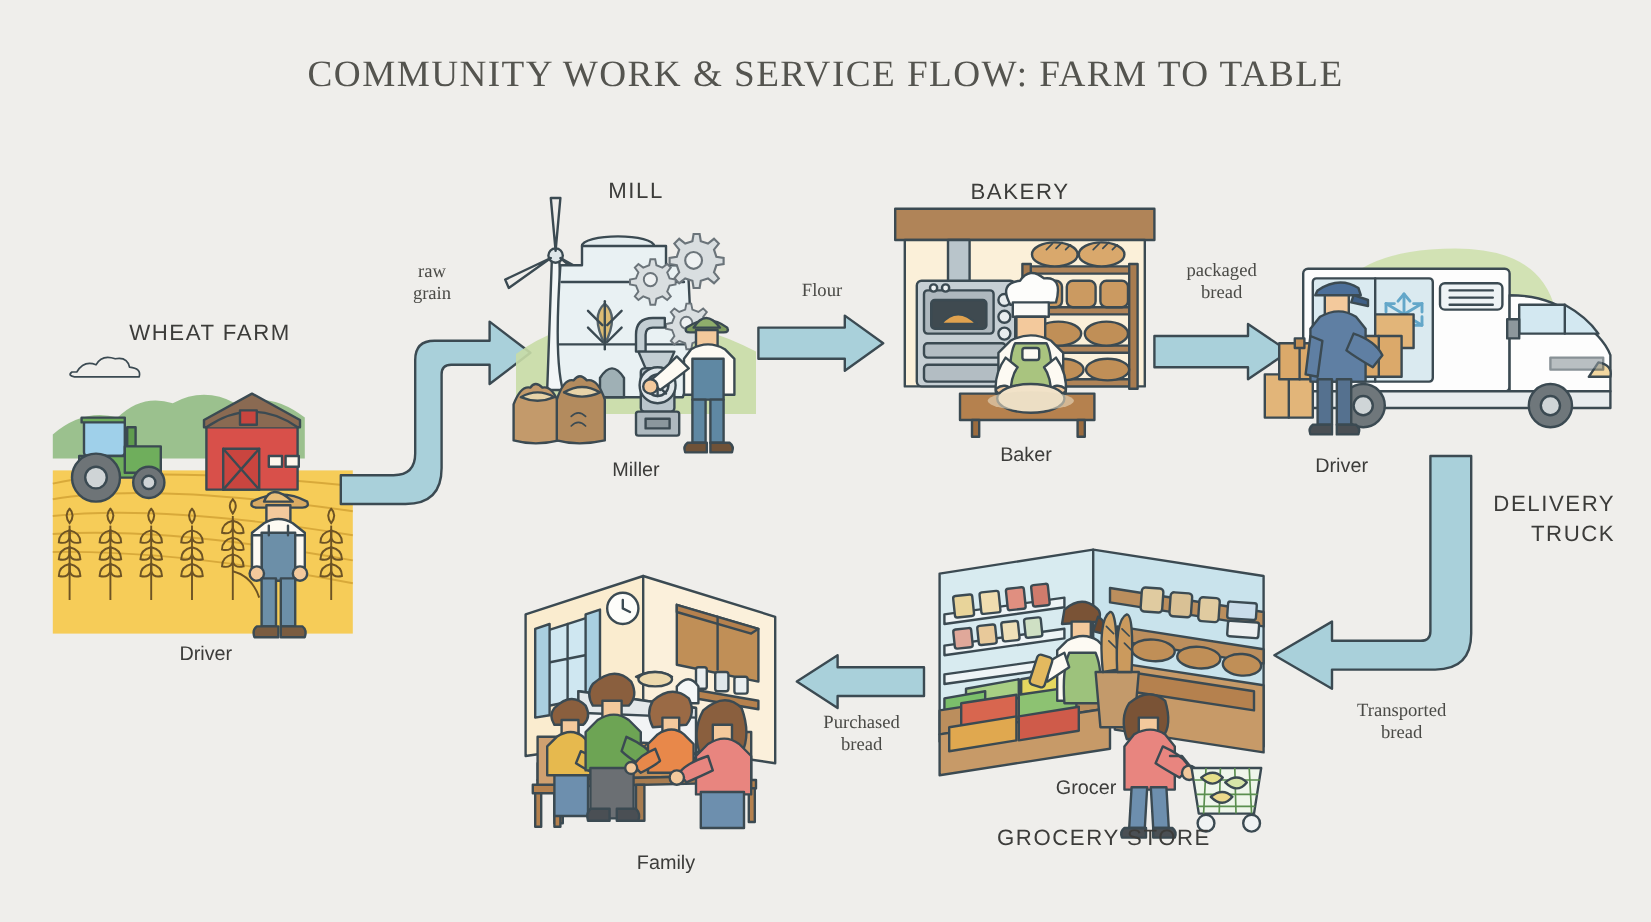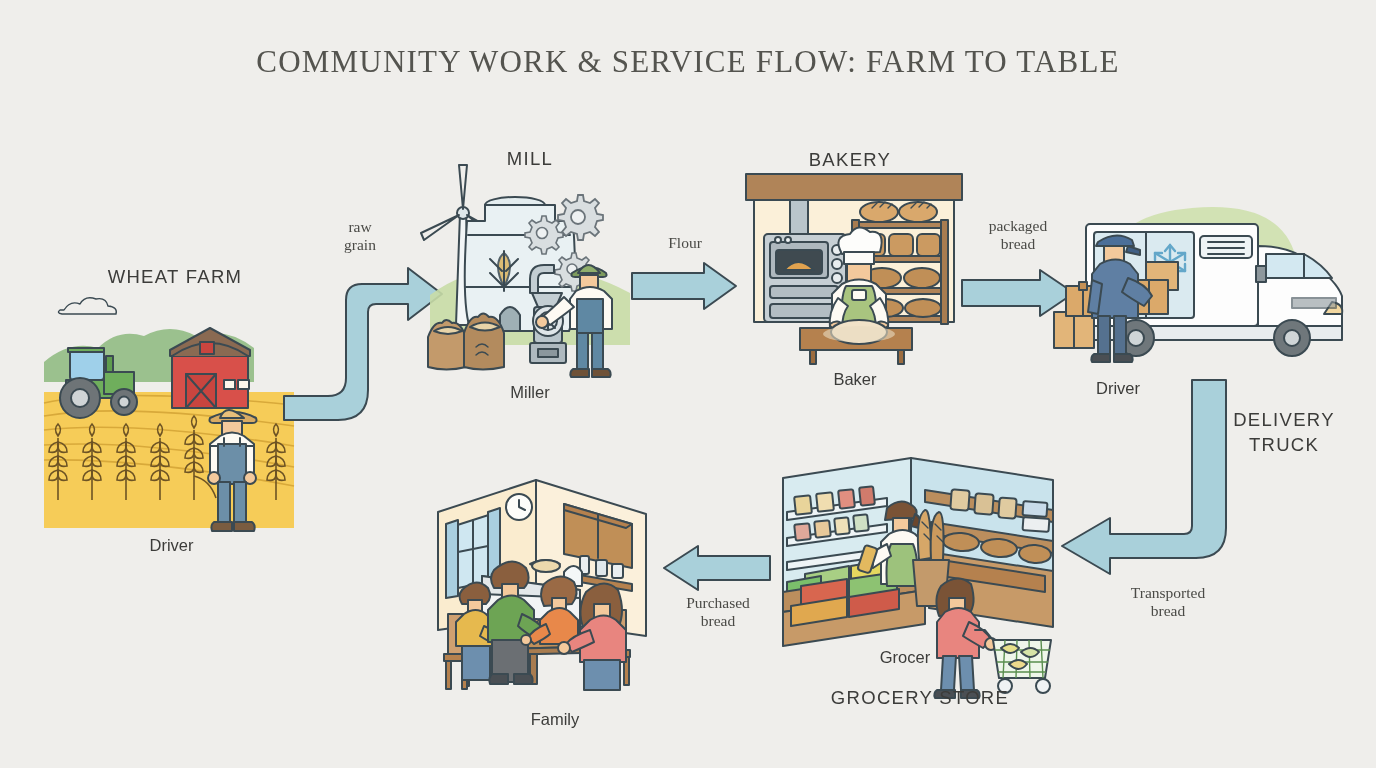--- a/index.html
+++ b/index.html
@@ -407,21 +407,21 @@
         <path class="lnf" d="M78 80 q18 6 24 18 l-8 10 q-14 -8 -22 -14z" fill="#5f7fa3"></path>
         <path class="lnf" d="M42 82 l-4 32 l10 2 l4 -30z" fill="#5f7fa3"></path>
         <path class="lnf" d="M48 118 l12 0 l0 38 l-12 0z" fill="#55718f"></path>
         <path class="lnf" d="M64 118 l12 0 l0 38 l-12 0z" fill="#55718f"></path>
         <path class="lnf" d="M44 156 l16 0 l0 8 l-18 0 q-2 -5 2 -8z" fill="#4a4f54"></path>
         <path class="lnf" d="M64 156 l16 0 q4 3 2 8 l-18 0z" fill="#4a4f54"></path>
       </g>
     </svg>
   </div>
   <div class="abs role-label" style="left:1063px;top:379px;width:110px;">Driver</div>
-  <div class="abs cap-label" style="left:1222px;top:408px;width:124px;line-height:1.33;white-space:normal;text-align:center;">DELIVERY TRUCK</div>
+  <div class="abs cap-label" style="left:1222px;top:408px;width:124px;line-height:1.33;white-space:normal;text-align:right;">DELIVERY TRUCK</div>
 
   <div class="scene" style="left:1060px;top:378px;">
     <svg width="190" height="230" viewBox="0 0 190 230">
       <path class="lnf" fill="#a9d0da" d="M132 2 l34 0 l0 148 q0 30 -30 30 l-86 0 l0 16 l-48 -28 l48 -28 l0 16 l74 0 q8 0 8 -8z"></path>
     </svg>
   </div>
   <div class="abs flow-label" style="left:1108px;top:584px;width:120px;">Transported
 bread</div>
 
   <div class="scene" style="left:765px;top:452px;">

